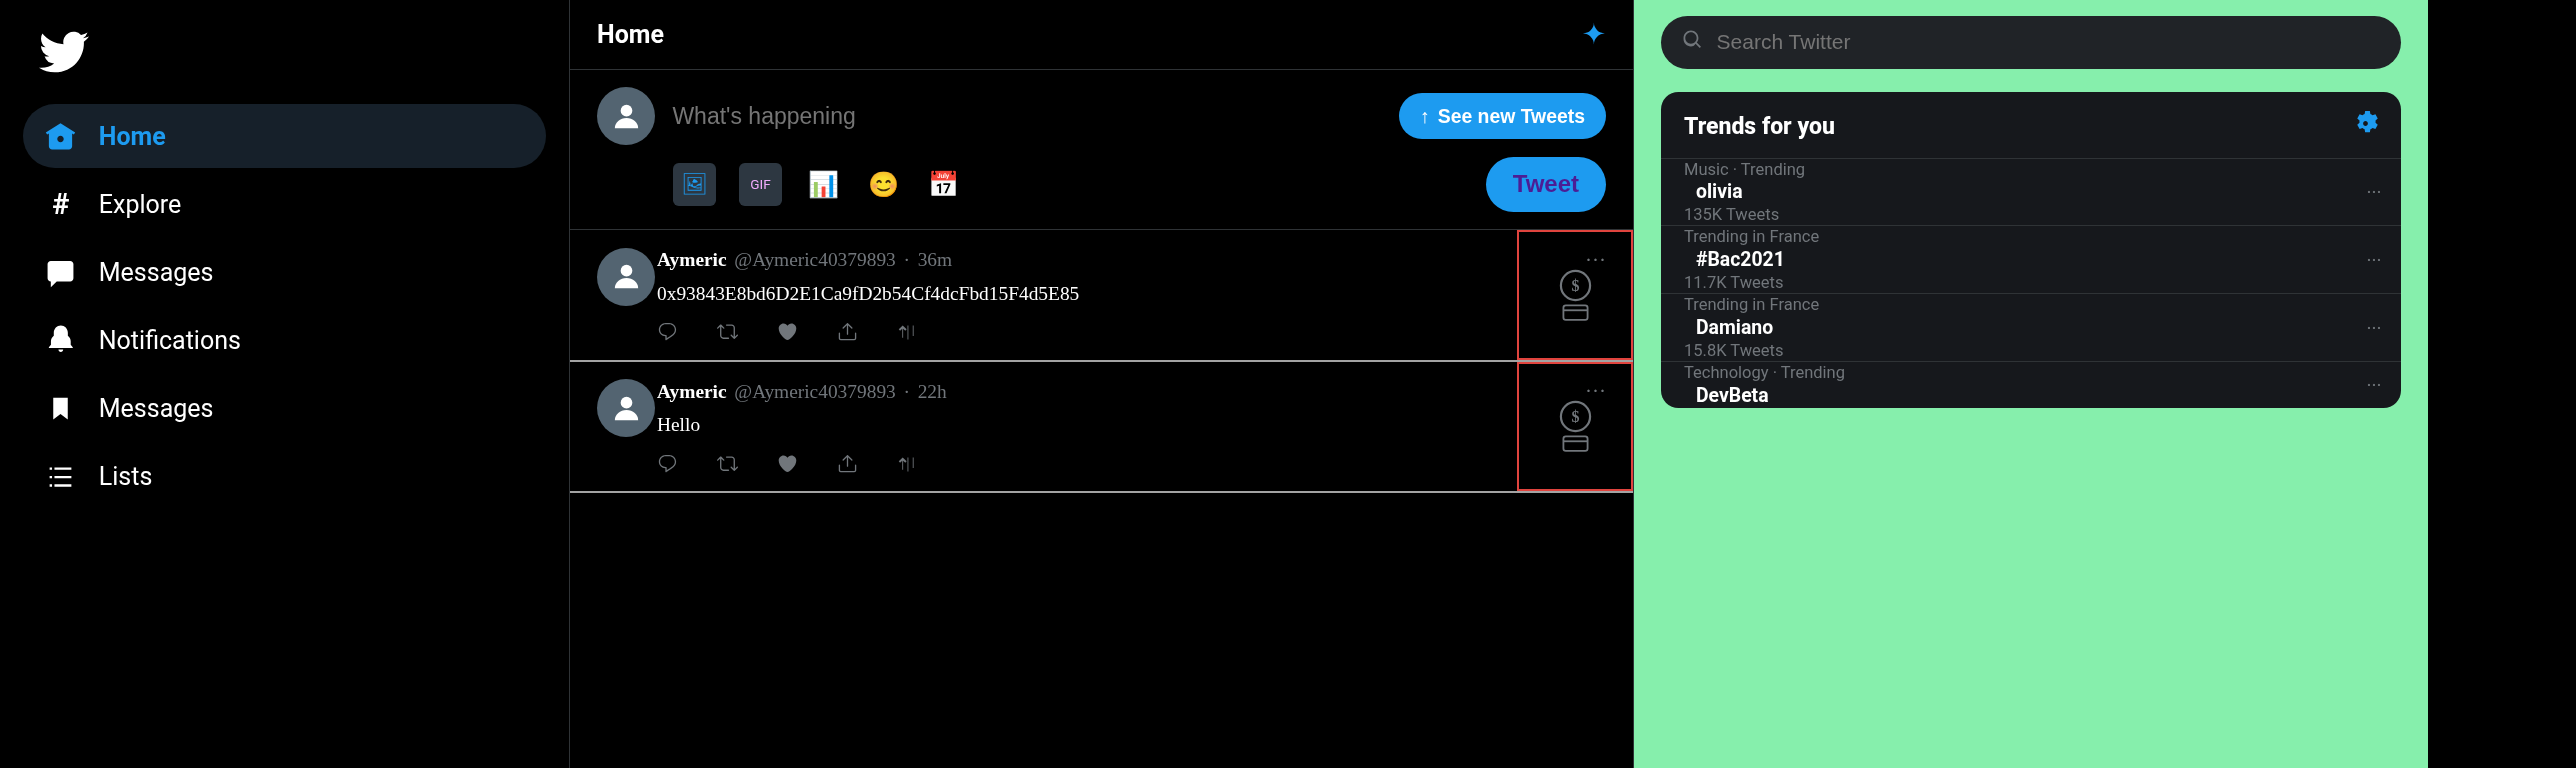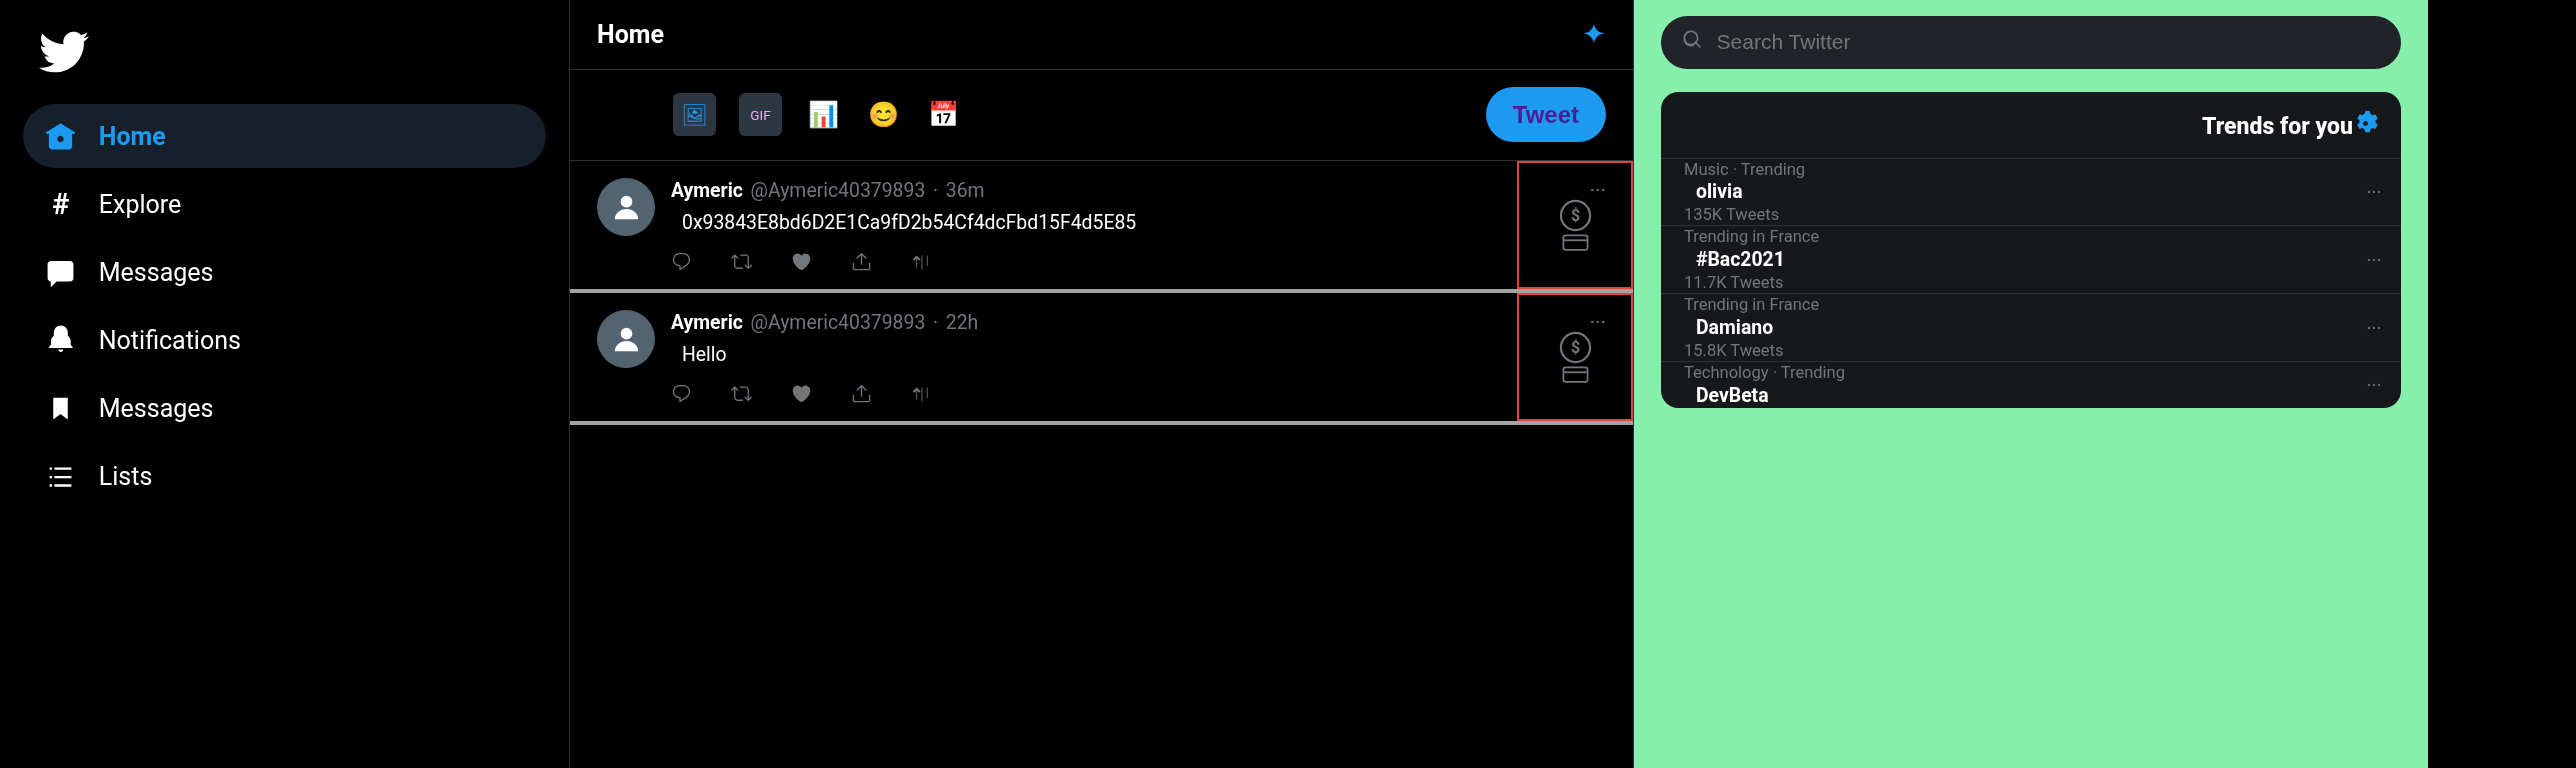--- a/index.html
+++ b/index.html
@@ -176,23 +176,24 @@
       padding: 13.6px 27px;
       font-size: 24px;
       font-weight: 700;
       cursor: pointer;
     }
 
     
     .tweet {
       display: flex;
       padding: 17.4px 27px;
-      border-bottom: 4px solid #a3a3a3;
-      gap: 16px;
+      border-bottom: 2px solid #a3a3a3;
+      gap: 2px;
       position: relative;
+      font-family: Liberation Serif, serif;
     }
     .tweet-content {
       flex: 1;
       min-width: 0;
     }
     .tweet-header {
       display: flex;
       align-items: center;
       gap: 7.7px;
       margin-bottom: 5.8px;
@@ -213,21 +214,20 @@
       margin-left: auto;
       color: #71767b;
       cursor: pointer;
       font-size: 21px;
     }
     .tweet-text {
       font-size: 19.4px;
       line-height: 1.5;
       margin-bottom: 13.6px;
       word-break: break-all;
-      margin-left: 11px;
     }
     .tweet-actions {
       display: flex;
       gap: 39px;
       align-items: center;
       color: #71767b;
       font-size: 17.4px;
     }
     .tweet-action {
       display: flex;
@@ -294,22 +294,23 @@
 
     .trends-card {
       background: #16181c;
       border-radius: 17.4px;
       padding: 0;
       overflow: hidden;
     }
     .trends-header {
       display: flex;
       align-items: center;
-      justify-content: flex-end;
+      justify-content: space-between;
       padding: 19.4px 23px 15.5px;
+      gap: 42px;
     }
     .trends-title {
       font-size: 23px;
       font-weight: 800;
     }
     .trends-gear {
       color: #1d9bf0;
       font-size: 25px;
       cursor: pointer;
     }
@@ -408,20 +409,33 @@
 </nav>
 
 <main class="main">
 
   <div class="main-header">
     <span class="main-header-title">Home</span>
     <span class="sparkle-icon">✦</span>
   </div>
 
   <div class="tweet-composer">
+    <div class="composer-top">
+      <div class="avatar">
+        <svg width="35" height="35" viewBox="0 0 24 24" fill="#fff">
+            <circle cx="12" cy="8" r="4"></circle>
+            <path d="M4 20c0-4 3.6-7 8-7s8 3 8 7"></path>
+          </svg>
+      </div>
+      <input class="composer-input" readonly="" placeholder="What's happening" style="">
+      <button class="see-new-tweets-btn">
+        <span>↑</span>
+        <span>See new Tweets</span>
+      </button>
+    </div>
     <div class="composer-actions">
       <div class="composer-tools">
         <div class="tool-icon">🖼</div>
         <div class="tool-icon" style="font-size:13.6px;font-weight:400;color:#f0abfc">GIF</div>
         <div class="tool-icon-plain">📊</div>
         <div class="tool-icon-plain">😊</div>
         <div class="tool-icon-plain">📅</div>
       </div>
       <button class="tweet-btn">Tweet</button>
     </div>

